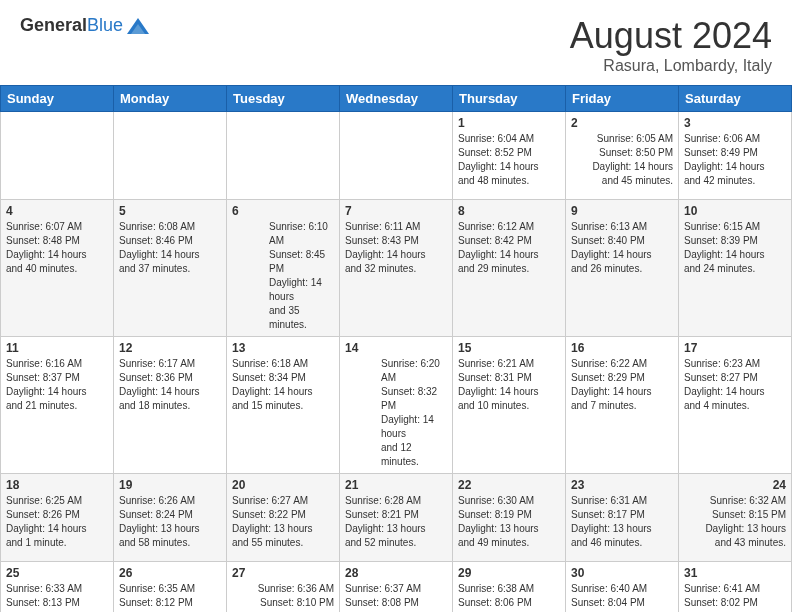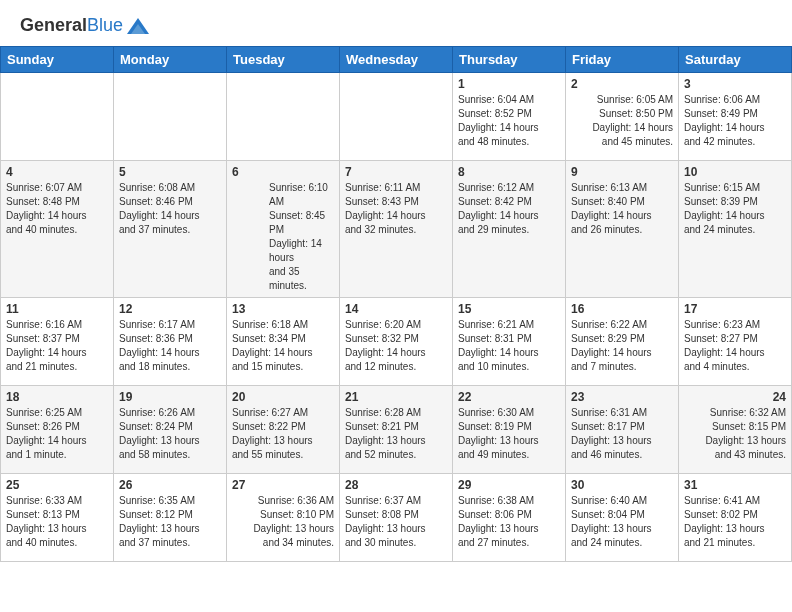--- a/index.html
+++ b/index.html
@@ -58,20 +58,22 @@
         </div>
         <div style="display:inline-block;margin-left:4px;width:22px;height:16px;position:relative;">
           <svg width="22" height="16" viewBox="0 0 22 16">
             <polygon points="0,16 11,0 22,16" fill="#2979c8"></polygon>
             <polygon points="4,16 11,6 18,16" fill="#5b9bd5"></polygon>
           </svg>
         </div>
       </div>
     </div>
     <div class="title-section">
+      <div class="month-year">August 2024</div>
+      <div class="location">Rasura, Lombardy, Italy</div>
     </div>
   </div>
 
   <table class="calendar">
     <thead>
       <tr>
         <th>Sunday</th>
         <th>Monday</th>
         <th>Tuesday</th>
         <th>Wednesday</th>
@@ -176,21 +178,21 @@
           </td>
           <td>
             <span class="day-number">13</span>
             <div class="day-info" style="white-space: pre-line;">Sunrise: 6:18 AM
 Sunset: 8:34 PM
 Daylight: 14 hours
 and 15 minutes.</div>
           </td>
           <td>
             <span class="day-number">14</span>
-            <div class="day-info" style="white-space: pre-line;">Sunrise: 6:20 AM
+            <div class="day-info" style="white-space: pre-line; margin-left: 36px;">Sunrise: 6:20 AM
 Sunset: 8:32 PM
 Daylight: 14 hours
 and 12 minutes.</div>
           </td>
           <td>
             <span class="day-number">15</span>
             <div class="day-info" style="white-space: pre-line;">Sunrise: 6:21 AM
 Sunset: 8:31 PM
 Daylight: 14 hours
 and 10 minutes.</div>

